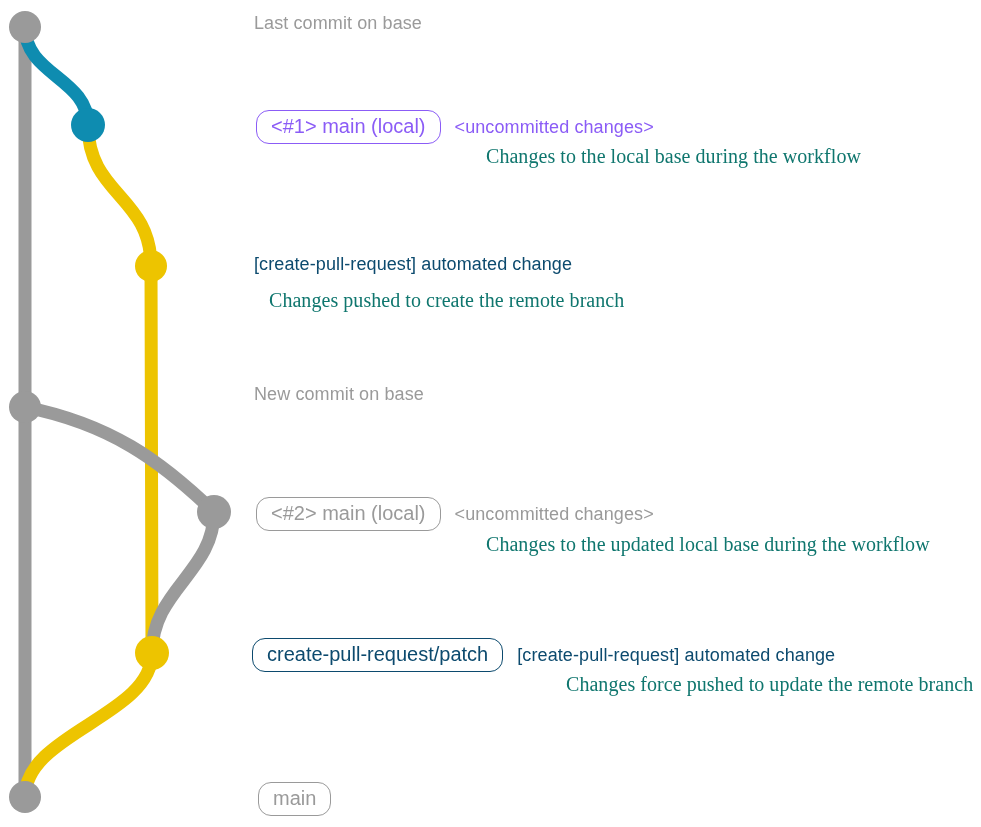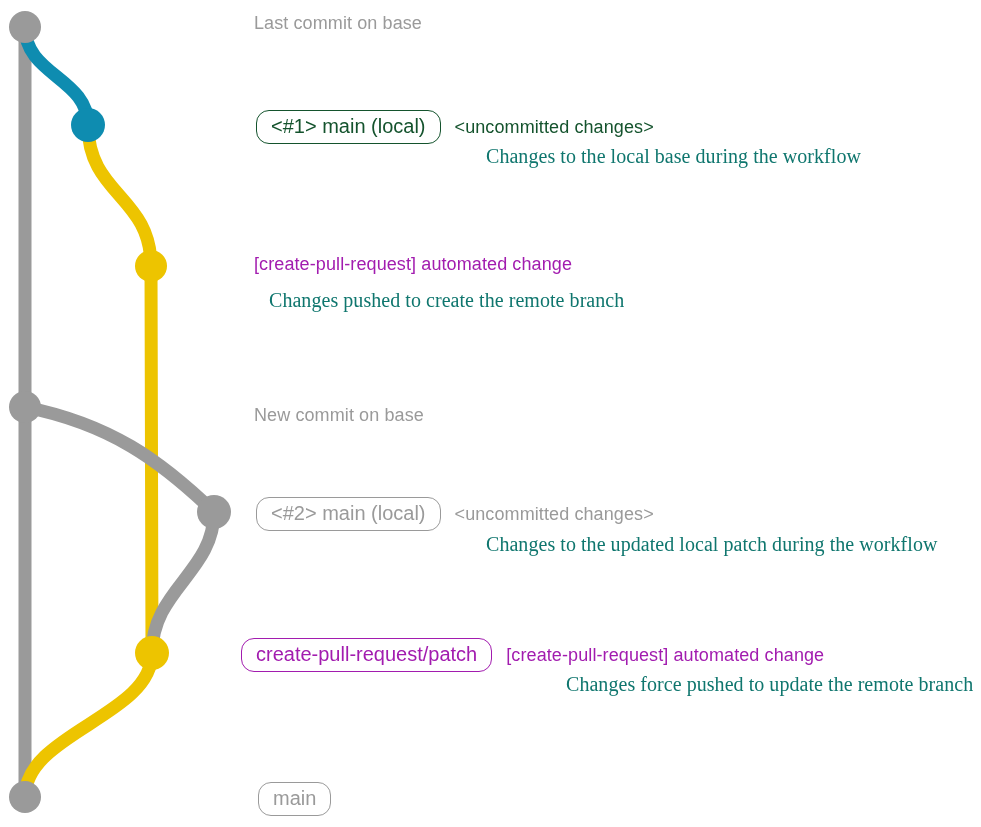--- a/index.html
+++ b/index.html
@@ -71,22 +71,22 @@
     position: absolute;
     font-family: "Liberation Serif", serif;
     font-size: 20px;
     color: #0f766e;
     white-space: nowrap;
     letter-spacing: 0.05px;
   }
 
   
   .c-grey  { color: #9a9a9a; }
-  .c-blue  { color: #14532d; }
-  .c-gold  { color: #a21caf; }
+  .c-blue  { color: #8b5cf6; }
+  .c-gold  { color: #0c4a6e; }
 </style>
 </head>
 <body>
 
 <svg id="graph-svg" viewBox="0 0 981 827" aria-hidden="true">
 
   <path d="M 25 27 L 25 797" stroke="#9a9a9a" stroke-width="13" fill="none" stroke-linecap="round"></path>
 
   <path d="M 25 27 C 25 75, 88 78, 88 125" stroke="#0e8cb0" stroke-width="13" fill="none" stroke-linecap="round"></path>
 
@@ -117,31 +117,31 @@
   <span class="badge c-blue">&lt;#1&gt; main (local)</span>
   <span class="commit-subject c-blue">&lt;uncommitted changes&gt;</span>
 </div>
 <div class="commit-desc" style="left:486px; top:145px;">Changes to the local base during the workflow</div>
 
 <div class="row" style="left:254px; top:254px;">
   <span class="plain-label commit-subject no-badge c-gold">[create-pull-request] automated change</span>
 </div>
 <div class="commit-desc" style="left:269px; top:289px;">Changes pushed to create the remote branch</div>
 
-<div class="row" style="left:254px; top:405px;">
+<div class="row" style="left:254px; top:384px;">
   <span class="plain-label commit-subject no-badge c-grey">New commit on base</span>
 </div>
 
 <div class="row" style="left:256px; top:497px;">
   <span class="badge c-grey">&lt;#2&gt; main (local)</span>
   <span class="commit-subject c-grey">&lt;uncommitted changes&gt;</span>
 </div>
-<div class="commit-desc" style="left:486px; top:533px;">Changes to the updated local patch during the workflow</div>
+<div class="commit-desc" style="left:486px; top:533px;">Changes to the updated local base during the workflow</div>
 
-<div class="row" style="left:241px; top:638px;">
+<div class="row" style="left:252px; top:638px;">
   <span class="badge c-gold">create-pull-request/patch</span>
   <span class="commit-subject c-gold">[create-pull-request] automated change</span>
 </div>
 <div class="commit-desc" style="left:566px; top:673px;">Changes force pushed to update the remote branch</div>
 
 <div class="row" style="left:258px; top:782px;text-align:center;">
   <span class="badge c-grey">main</span>
 </div>
 
 </body></html>

